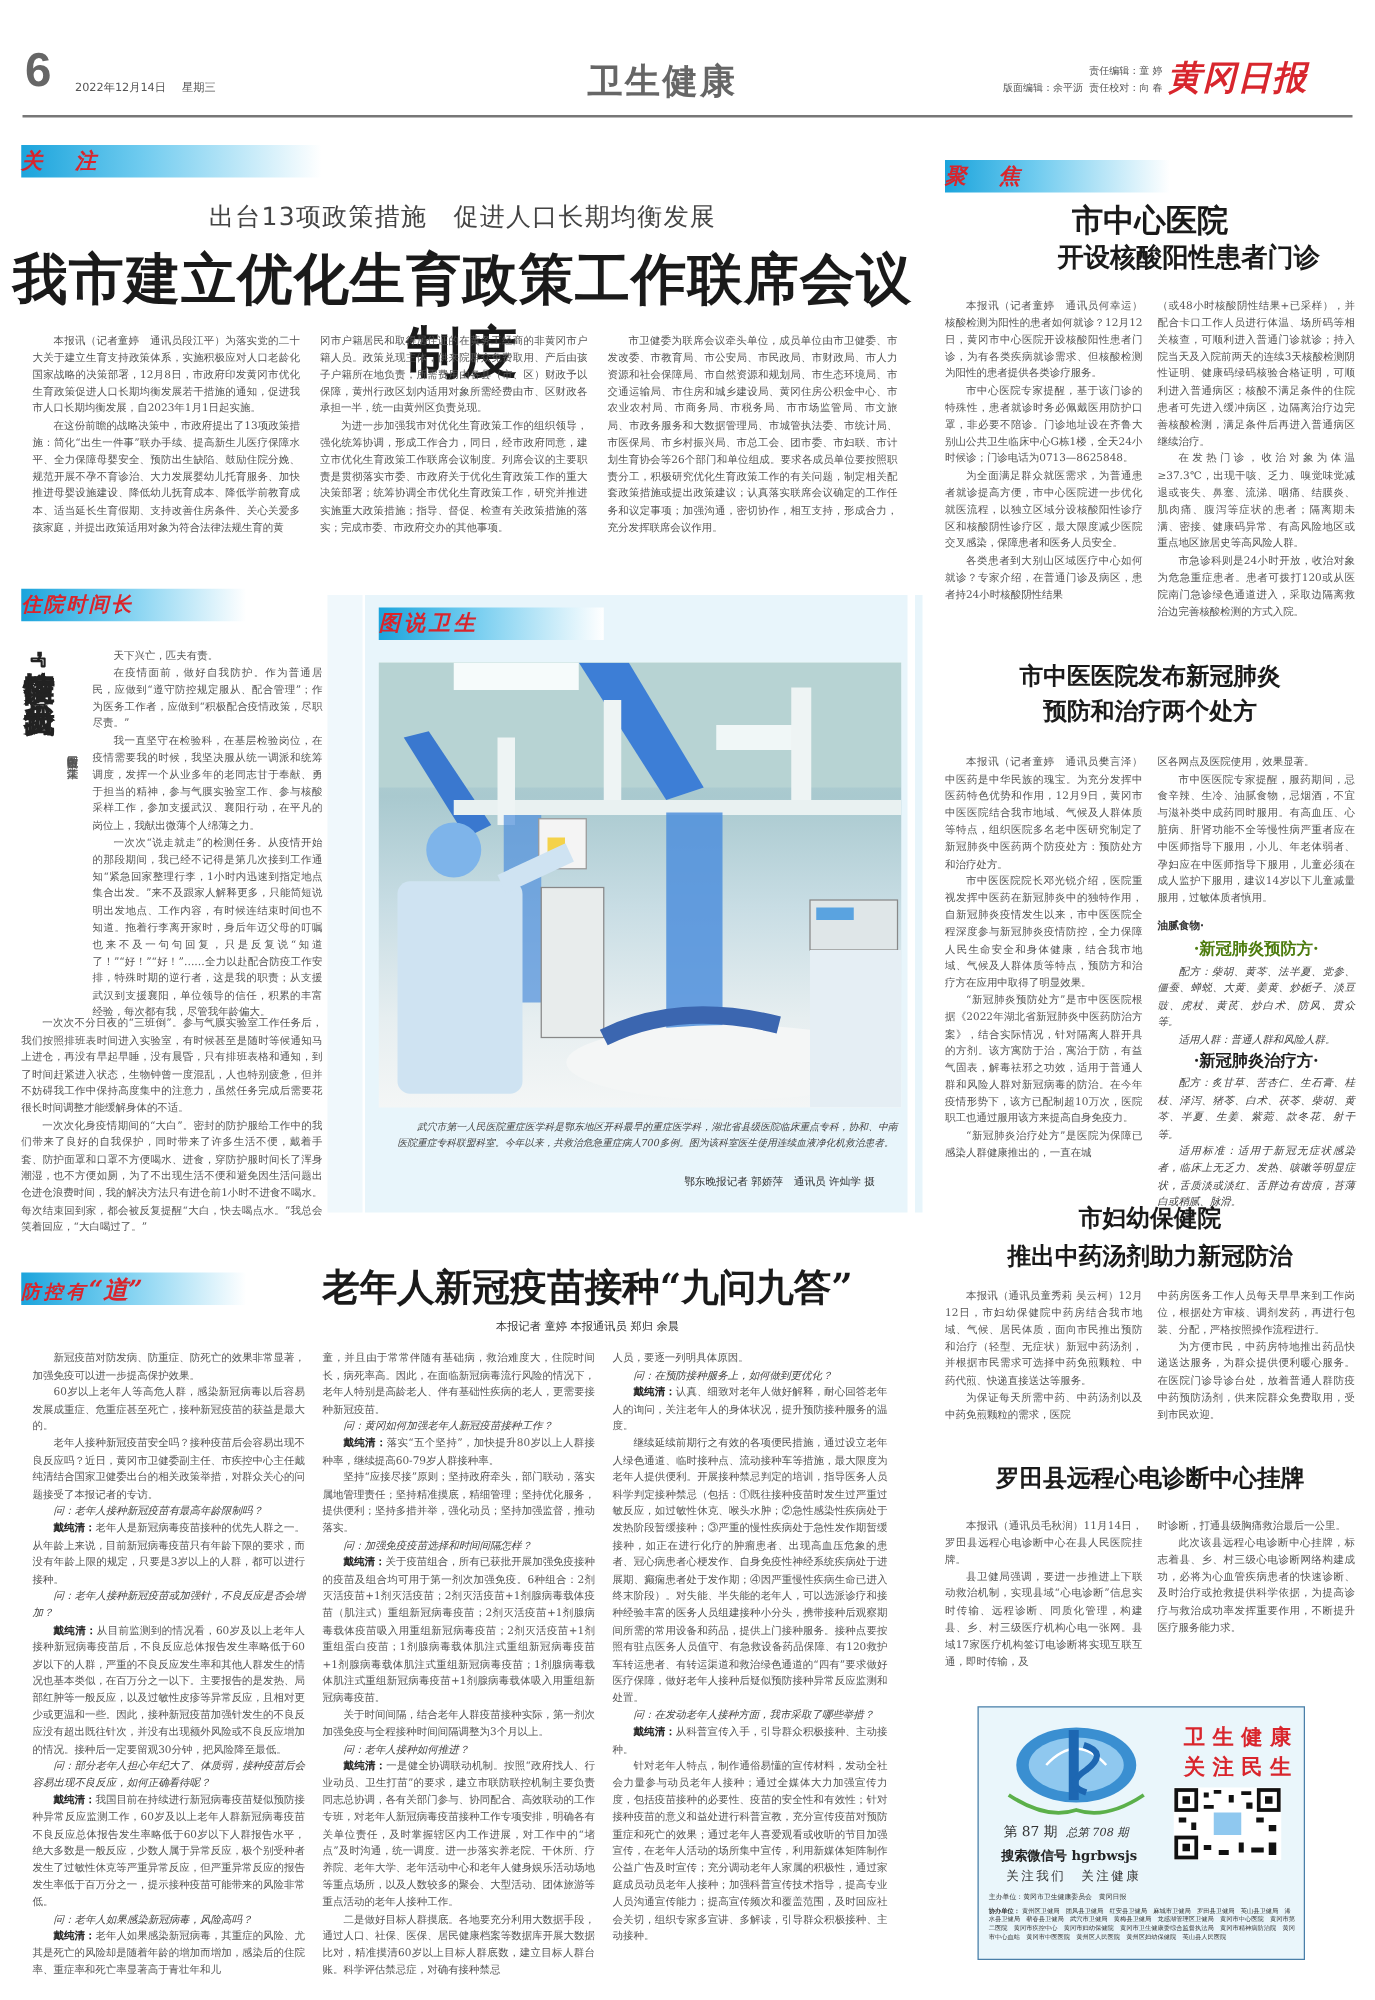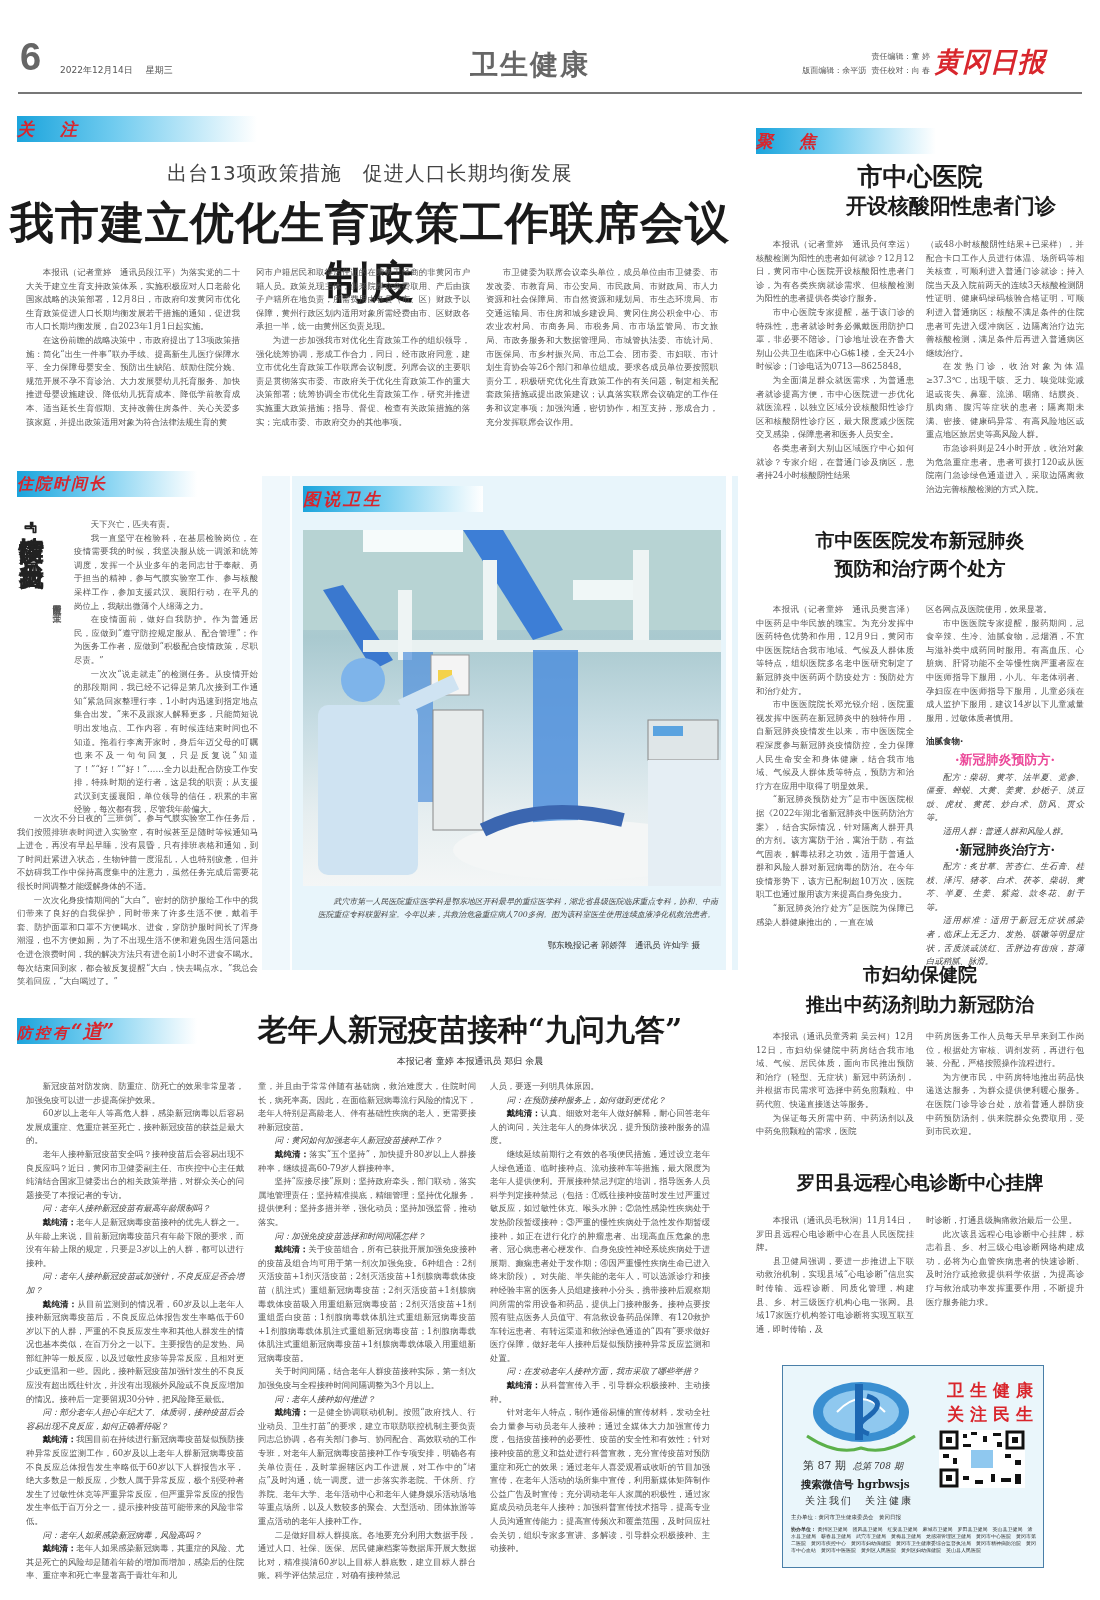--- a/index.html
+++ b/index.html
@@ -77,22 +77,22 @@
   <p style="text-indent:0">（或48小时核酸阴性结果+已采样），并配合卡口工作人员进行体温、场所码等相关核查，可顺利进入普通门诊就诊；持入院当天及入院前两天的连续3天核酸检测阴性证明、健康码绿码核验合格证明，可顺利进入普通病区；核酸不满足条件的住院患者可先进入缓冲病区，边隔离治疗边完善核酸检测，满足条件后再进入普通病区继续治疗。</p>
   <p>在发热门诊，收治对象为体温≥37.3℃，出现干咳、乏力、嗅觉味觉减退或丧失、鼻塞、流涕、咽痛、结膜炎、肌肉痛、腹泻等症状的患者；隔离期未满、密接、健康码异常、有高风险地区或重点地区旅居史等高风险人群。</p>
   <p>市急诊科则是24小时开放，收治对象为危急重症患者。患者可拨打120或从医院南门急诊绿色通道进入，采取边隔离救治边完善核酸检测的方式入院。</p>
 </div>
 
 <div class="abs tab" style="left:17px;top:471px;width:180px;font-size:16px;letter-spacing:2px;">住院时间长</div>
 <div class="abs" style="left:20px;top:518px;width:26px;font-family:'DejaVu Serif',serif;font-weight:bold;font-size:25px;line-height:30px;color:#222;writing-mode:vertical-rl;">『疫情防控，我出一份力』</div>
 <div class="abs" style="left:50px;top:598px;width:12px;font-size:9px;line-height:11px;color:#555;writing-mode:vertical-rl;">黄冈市中医医院　江玉荣</div>
 <div class="abs body-text" style="left:74px;top:518px;width:184px;">
   <p>天下兴亡，匹夫有责。</p>
+  <p>在疫情面前，做好自我防护。作为普通居民，应做到“遵守防控规定服从、配合管理”；作为医务工作者，应做到“积极配合疫情政策，尽职尽责。”</p>
   <p>我一直坚守在检验科，在基层检验岗位，在疫情需要我的时候，我坚决服从统一调派和统筹调度，发挥一个从业多年的老同志甘于奉献、勇于担当的精神，参与气膜实验室工作、参与核酸采样工作，参加支援武汉、襄阳行动，在平凡的岗位上，我献出微薄个人绵薄之力。</p>
-  <p>在疫情面前，做好自我防护。作为普通居民，应做到“遵守防控规定服从、配合管理”；作为医务工作者，应做到“积极配合疫情政策，尽职尽责。”</p>
   <p>一次次“说走就走”的检测任务。从疫情开始的那段期间，我已经不记得是第几次接到工作通知“紧急回家整理行李，1小时内迅速到指定地点集合出发。”来不及跟家人解释更多，只能简短说明出发地点、工作内容，有时候连结束时间也不知道。拖着行李离开家时，身后年迈父母的叮嘱也来不及一句句回复，只是反复说“知道了！”“好！”“好！”……全力以赴配合防疫工作安排，特殊时期的逆行者，这是我的职责；从支援武汉到支援襄阳，单位领导的信任，积累的丰富经验，每次都有我，尽管我年龄偏大。</p>
 </div>
 <div class="abs body-text" style="left:17px;top:812px;width:241px;">
   <p>一次次不分日夜的“三班倒”。参与气膜实验室工作任务后，我们按照排班表时间进入实验室，有时候甚至是随时等候通知马上进仓，再没有早起早睡，没有晨昏，只有排班表格和通知，到了时间赶紧进入状态，生物钟曾一度混乱，人也特别疲惫，但并不妨碍我工作中保持高度集中的注意力，虽然任务完成后需要花很长时间调整才能缓解身体的不适。</p>
   <p>一次次化身疫情期间的“大白”。密封的防护服给工作中的我们带来了良好的自我保护，同时带来了许多生活不便，戴着手套、防护面罩和口罩不方便喝水、进食，穿防护服时间长了浑身潮湿，也不方便如厕，为了不出现生活不便和避免因生活问题出仓进仓浪费时间，我的解决方法只有进仓前1小时不进食不喝水。每次结束回到家，都会被反复提醒“大白，快去喝点水。”我总会笑着回应，“大白喝过了。”</p>
 </div>
 <div class="abs" style="left:262px;top:476px;width:28px;height:494px;background:#f0f8fc;"></div>
 
 <div class="abs pic-box"></div>
 <div class="abs tab" style="left:303px;top:486px;width:180px;letter-spacing:3px;">图说卫生</div>
@@ -131,21 +131,21 @@
 <div class="abs body-text" style="left:756px;top:603px;width:158px;">
   <p>本报讯（记者童婷　通讯员樊言泽）中医药是中华民族的瑰宝。为充分发挥中医药特色优势和作用，12月9日，黄冈市中医医院结合我市地域、气候及人群体质等特点，组织医院多名老中医研究制定了新冠肺炎中医药两个防疫处方：预防处方和治疗处方。</p>
   <p>市中医医院院长邓光锐介绍，医院重视发挥中医药在新冠肺炎中的独特作用，自新冠肺炎疫情发生以来，市中医医院全程深度参与新冠肺炎疫情防控，全力保障人民生命安全和身体健康，结合我市地域、气候及人群体质等特点，预防方和治疗方在应用中取得了明显效果。</p>
   <p>“新冠肺炎预防处方”是市中医医院根据《2022年湖北省新冠肺炎中医药防治方案》，结合实际情况，针对隔离人群开具的方剂。该方寓防于治，寓治于防，有益气固表，解毒祛邪之功效，适用于普通人群和风险人群对新冠病毒的防治。在今年疫情形势下，该方已配制超10万次，医院职工也通过服用该方来提高自身免疫力。</p>
   <p>“新冠肺炎治疗处方”是医院为保障已感染人群健康推出的，一直在城</p>
 </div>
 <div class="abs body-text" style="left:926px;top:603px;width:158px;">
   <p style="text-indent:0">区各网点及医院使用，效果显著。</p>
   <p>市中医医院专家提醒，服药期间，忌食辛辣、生冷、油腻食物，忌烟酒，不宜与滋补类中成药同时服用。有高血压、心脏病、肝肾功能不全等慢性病严重者应在中医师指导下服用，小儿、年老体弱者、孕妇应在中医师指导下服用，儿童必须在成人监护下服用，建议14岁以下儿童减量服用，过敏体质者慎用。</p>
   <div style="margin-top:10px;font-weight:bold;color:#333;font-family:'DejaVu Sans',sans-serif;font-size:8.5px;">油腻食物·</div>
-  <div style="text-align:center;font-weight:bold;font-size:13px;color:#ec4899;margin:4px 0;">·新冠肺炎预防方·</div>
+  <div style="text-align:center;font-weight:bold;font-size:13px;color:#4d7c0f;margin:4px 0;">·新冠肺炎预防方·</div>
   <p class="q">配方：柴胡、黄芩、法半夏、党参、僵蚕、蝉蜕、大黄、姜黄、炒栀子、淡豆豉、虎杖、黄芪、炒白术、防风、贯众等。</p>
   <p class="q">适用人群：普通人群和风险人群。</p>
   <div style="text-align:center;font-weight:bold;font-size:13px;color:#222;margin:4px 0;">·新冠肺炎治疗方·</div>
   <p class="q">配方：炙甘草、苦杏仁、生石膏、桂枝、泽泻、猪苓、白术、茯苓、柴胡、黄芩、半夏、生姜、紫菀、款冬花、射干等。</p>
   <p class="q">适用标准：适用于新冠无症状感染者，临床上无乏力、发热、咳嗽等明显症状，舌质淡或淡红、舌胖边有齿痕，苔薄白或稍腻、脉滑。</p>
 </div>
 
 <div class="abs headline-main" style="left:740px;top:962px;width:360px;text-align:center;font-size:19px;">市妇幼保健院</div>
 <div class="abs headline-main" style="left:740px;top:992px;width:360px;text-align:center;font-size:19px;">推出中药汤剂助力新冠防治</div>
 <div class="abs body-text" style="left:756px;top:1030px;width:158px;">

